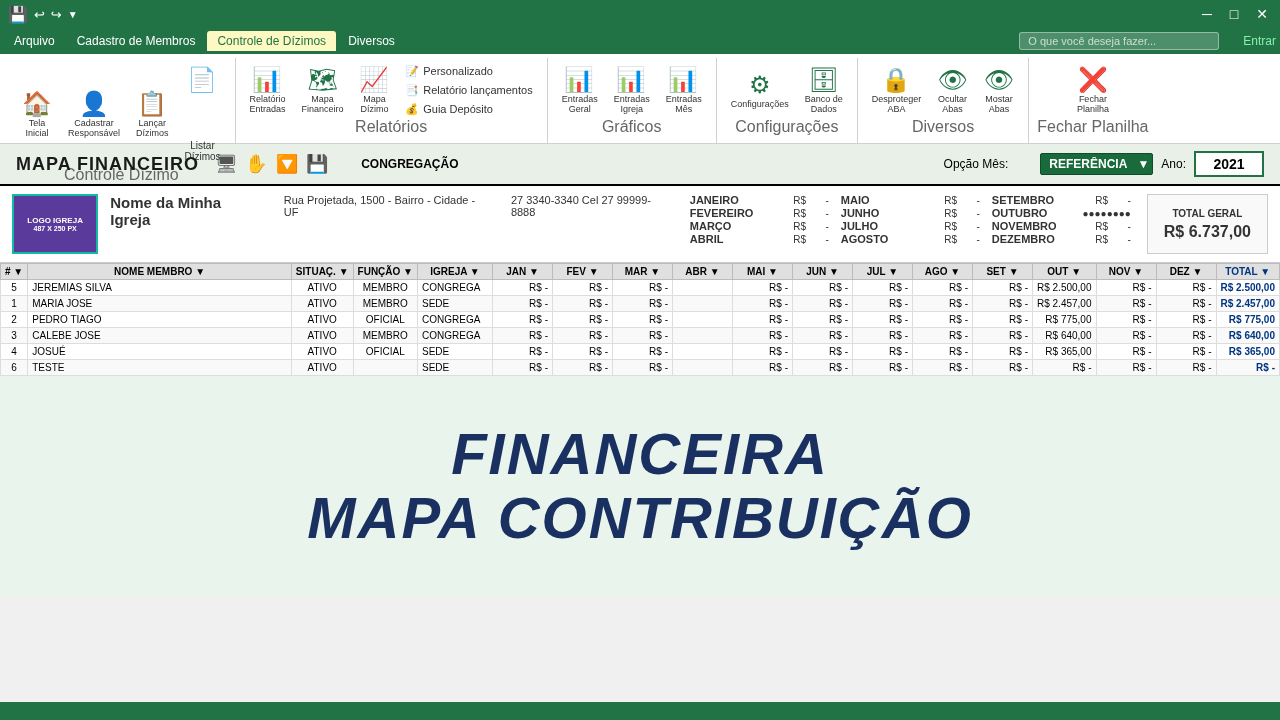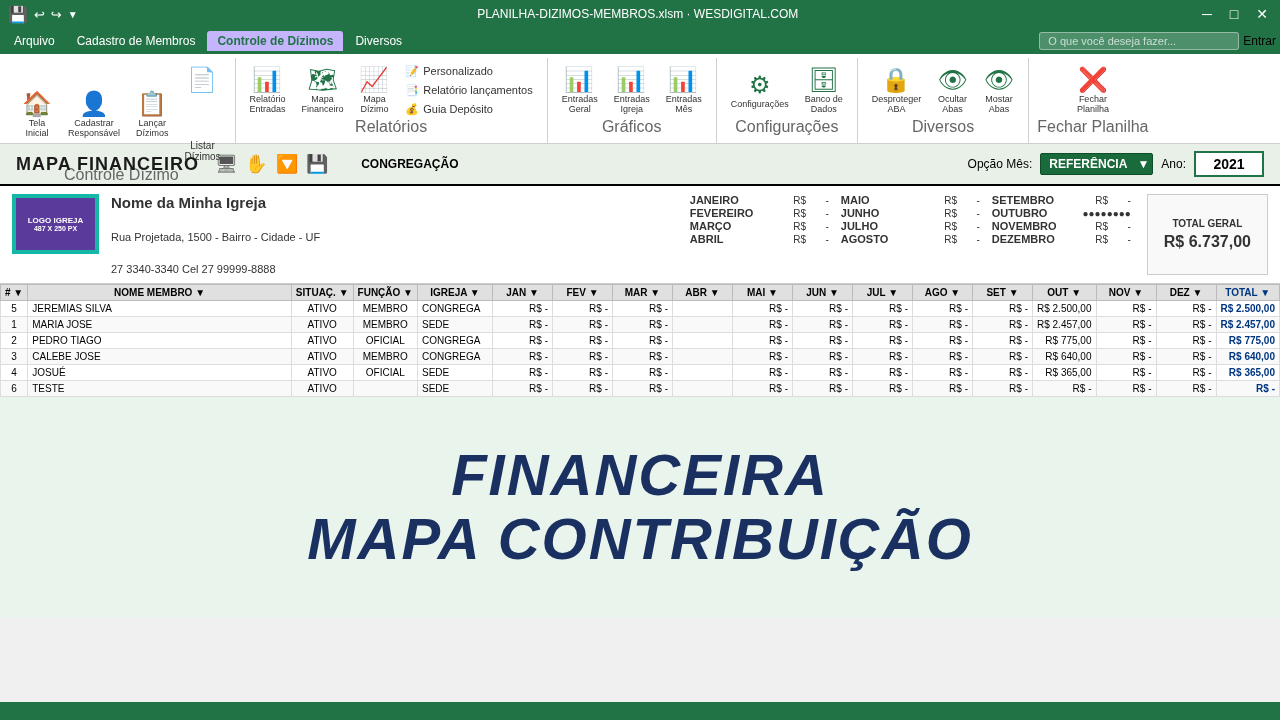--- a/index.html
+++ b/index.html
@@ -30,33 +30,33 @@
       padding: 0 4px;
       gap: 2px;
     }
     .menu-item {
       padding: 3px 10px;
       cursor: pointer;
       font-size: 12px;
       border-radius: 3px;
     }
     .menu-item:hover, .menu-item.active { background: #185c37; }
-    .menu-item.active { background: #c4b5fd; color: #217346; font-weight: bold; border-radius: 3px 3px 0 0; }
+    .menu-item.active { background: #fef9c3; color: #217346; font-weight: normal; border-radius: 3px 3px 0 0; }
     .menu-search {
       margin-left: auto;
       background: rgba(255,255,255,0.2);
       border: 1px solid rgba(255,255,255,0.4);
       border-radius: 3px;
       padding: 2px 8px;
       color: white;
       font-size: 11px;
       width: 200px;
     }
     .menu-search::placeholder { color: rgba(255,255,255,0.7); }
-    .entrar-btn { color: #000000; font-size: 12px; margin-left: 2px; cursor: pointer; }
+    .entrar-btn { color: #86efac; font-size: 12px; margin-left: 22px; cursor: pointer; }
 
     
     .ribbon {
       background: white;
       border-bottom: 1px solid #d0d0d0;
       display: flex;
       align-items: stretch;
       padding: 4px 8px 0 8px;
       gap: 0;
       height: 90px;
@@ -129,20 +129,21 @@
     .ref-dropdown {
       background: #1a6b3c;
       color: white;
       border: 1px solid #0f4d2a;
       padding: 3px 24px 3px 8px;
       font-size: 12px;
       font-weight: bold;
       cursor: pointer;
       border-radius: 2px;
       position: relative;
+      margin-left: 24px;
     }
     .ano-input {
       background: white;
       border: 2px solid #217346;
       padding: 3px 8px;
       font-size: 14px;
       font-weight: bold;
       width: 70px;
       text-align: center;
     }
@@ -167,23 +168,23 @@
       width: 87px;
       height: 60px;
       background: #5a3a9a;
       display: flex;
       flex-direction: column;
       align-items: center;
       justify-content: center;
       color: white;
       font-size: 9px;
       font-weight: bold;
-      border: 4px solid #14b8a6;
-    }
-    .church-details { display: flex; flex-direction: column; justify-content: center; gap: 20px; }
+      border: 2px solid #14b8a6;
+    }
+    .church-details { display: flex; flex-direction: row; justify-content: center; gap: 20px; }
     .church-name { font-size: 15px; font-weight: bold; color: #333; }
     .church-addr { font-size: 11px; color: #333; }
     .church-phone { font-size: 11px; color: #333; }
 
     .monthly-grid {
       display: flex;
       gap: 12px;
       align-items: flex-start;
     }
     .month-col { display: flex; flex-direction: column; gap: 1px; }
@@ -275,23 +276,20 @@
   </style>
 </head>
 <body>
 
 <div class="title-bar">
   <div class="title-bar-left">
     <span style="font-size:16px;">💾</span>
     <span style="font-size:13px; color:white; cursor:pointer;">↩</span>
     <span style="font-size:13px; color:white; cursor:pointer;">↪</span>
     <span style="font-size:10px; color:white; cursor:pointer;">▼</span>
-  </div>
-  <div class="title-bar-center">
-    <span>PLANILHA-DIZIMOS-MEMBROS.xlsm · WESDIGITAL.COM</span>
   </div>
   <div class="title-bar-right">
     <span class="win-btn">─</span>
     <span class="win-btn">□</span>
     <span class="win-btn">✕</span>
   </div>
 </div>
 
 <div class="menu-bar">
   <span class="menu-item">Arquivo</span>

